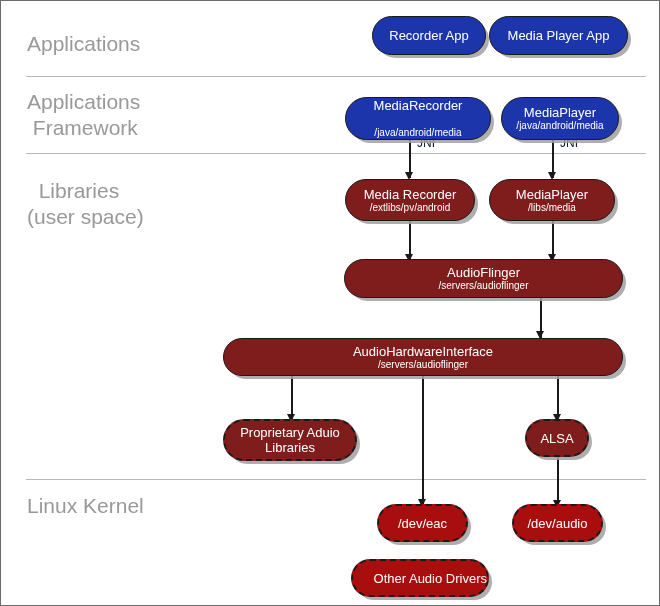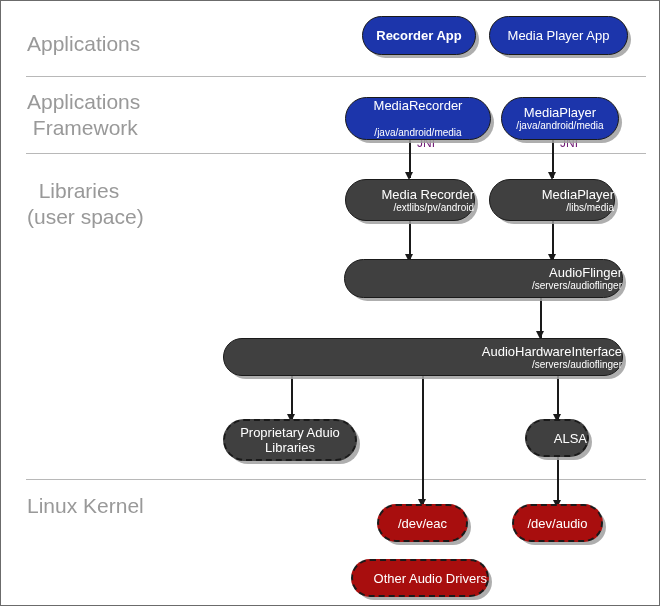--- a/index.html
+++ b/index.html
@@ -58,21 +58,21 @@
     font-size: 13px;
     line-height: 15px;
     white-space: nowrap;
   }
   .node .sub {
     font-size: 10px;
     line-height: 12px;
     white-space: nowrap;
   }
   .node.blue  { background: #1c35ab; }
-  .node.green { background: #404040; align-items: flex-end; }
+  .node.green { background: #7f1d1d; }
   .node.red   { background: #a80e0e; }
   .node.dashed { border-style: dashed; border-width: 2px; }
   .node.two-line .title { white-space: normal; }
 
   
   .vline {
     position: absolute;
     width: 1.5px;
     background: #1a1a1a;
     z-index: 1;
@@ -82,21 +82,21 @@
     width: 0;
     height: 0;
     border-left: 4.5px solid transparent;
     border-right: 4.5px solid transparent;
     border-top: 8px solid #1a1a1a;
     z-index: 2;
   }
   .edge-label {
     position: absolute;
     font-size: 12px;
-    color: #701a75;
+    color: #0f172a;
     white-space: nowrap;
     z-index: 2;
   }
 </style>
 </head>
 <body>
 
 <div id="diagram">
 
   <div class="divider" style="top:75px;"></div>
@@ -135,21 +135,21 @@
 
   <div class="vline" style="left:421px; top:375px; height:130px;"></div>
   <div class="arrowhead" style="left:417px; top:498px;"></div>
 
   <div class="vline" style="left:556px; top:375px; height:45px;"></div>
   <div class="arrowhead" style="left:552px; top:413px;"></div>
 
   <div class="vline" style="left:556px; top:456px; height:50px;"></div>
   <div class="arrowhead" style="left:552px; top:499px;"></div>
 
-  <div class="node blue" style="left:361px; top:15px; width:114px; height:39px;font-weight:bold;">
+  <div class="node blue" style="left:371px; top:15px; width:114px; height:39px;">
     <span class="title">Recorder App</span>
   </div>
 
   <div class="node blue" style="left:488px; top:15px; width:139px; height:39px;">
     <span class="title">Media Player App</span>
   </div>
 
   <div class="node blue" style="left:344px; top:96px; width:146px; height:43px;justify-content:space-between;">
     <span class="title">MediaRecorder</span>
     <span class="sub">/java/android/media</span>

